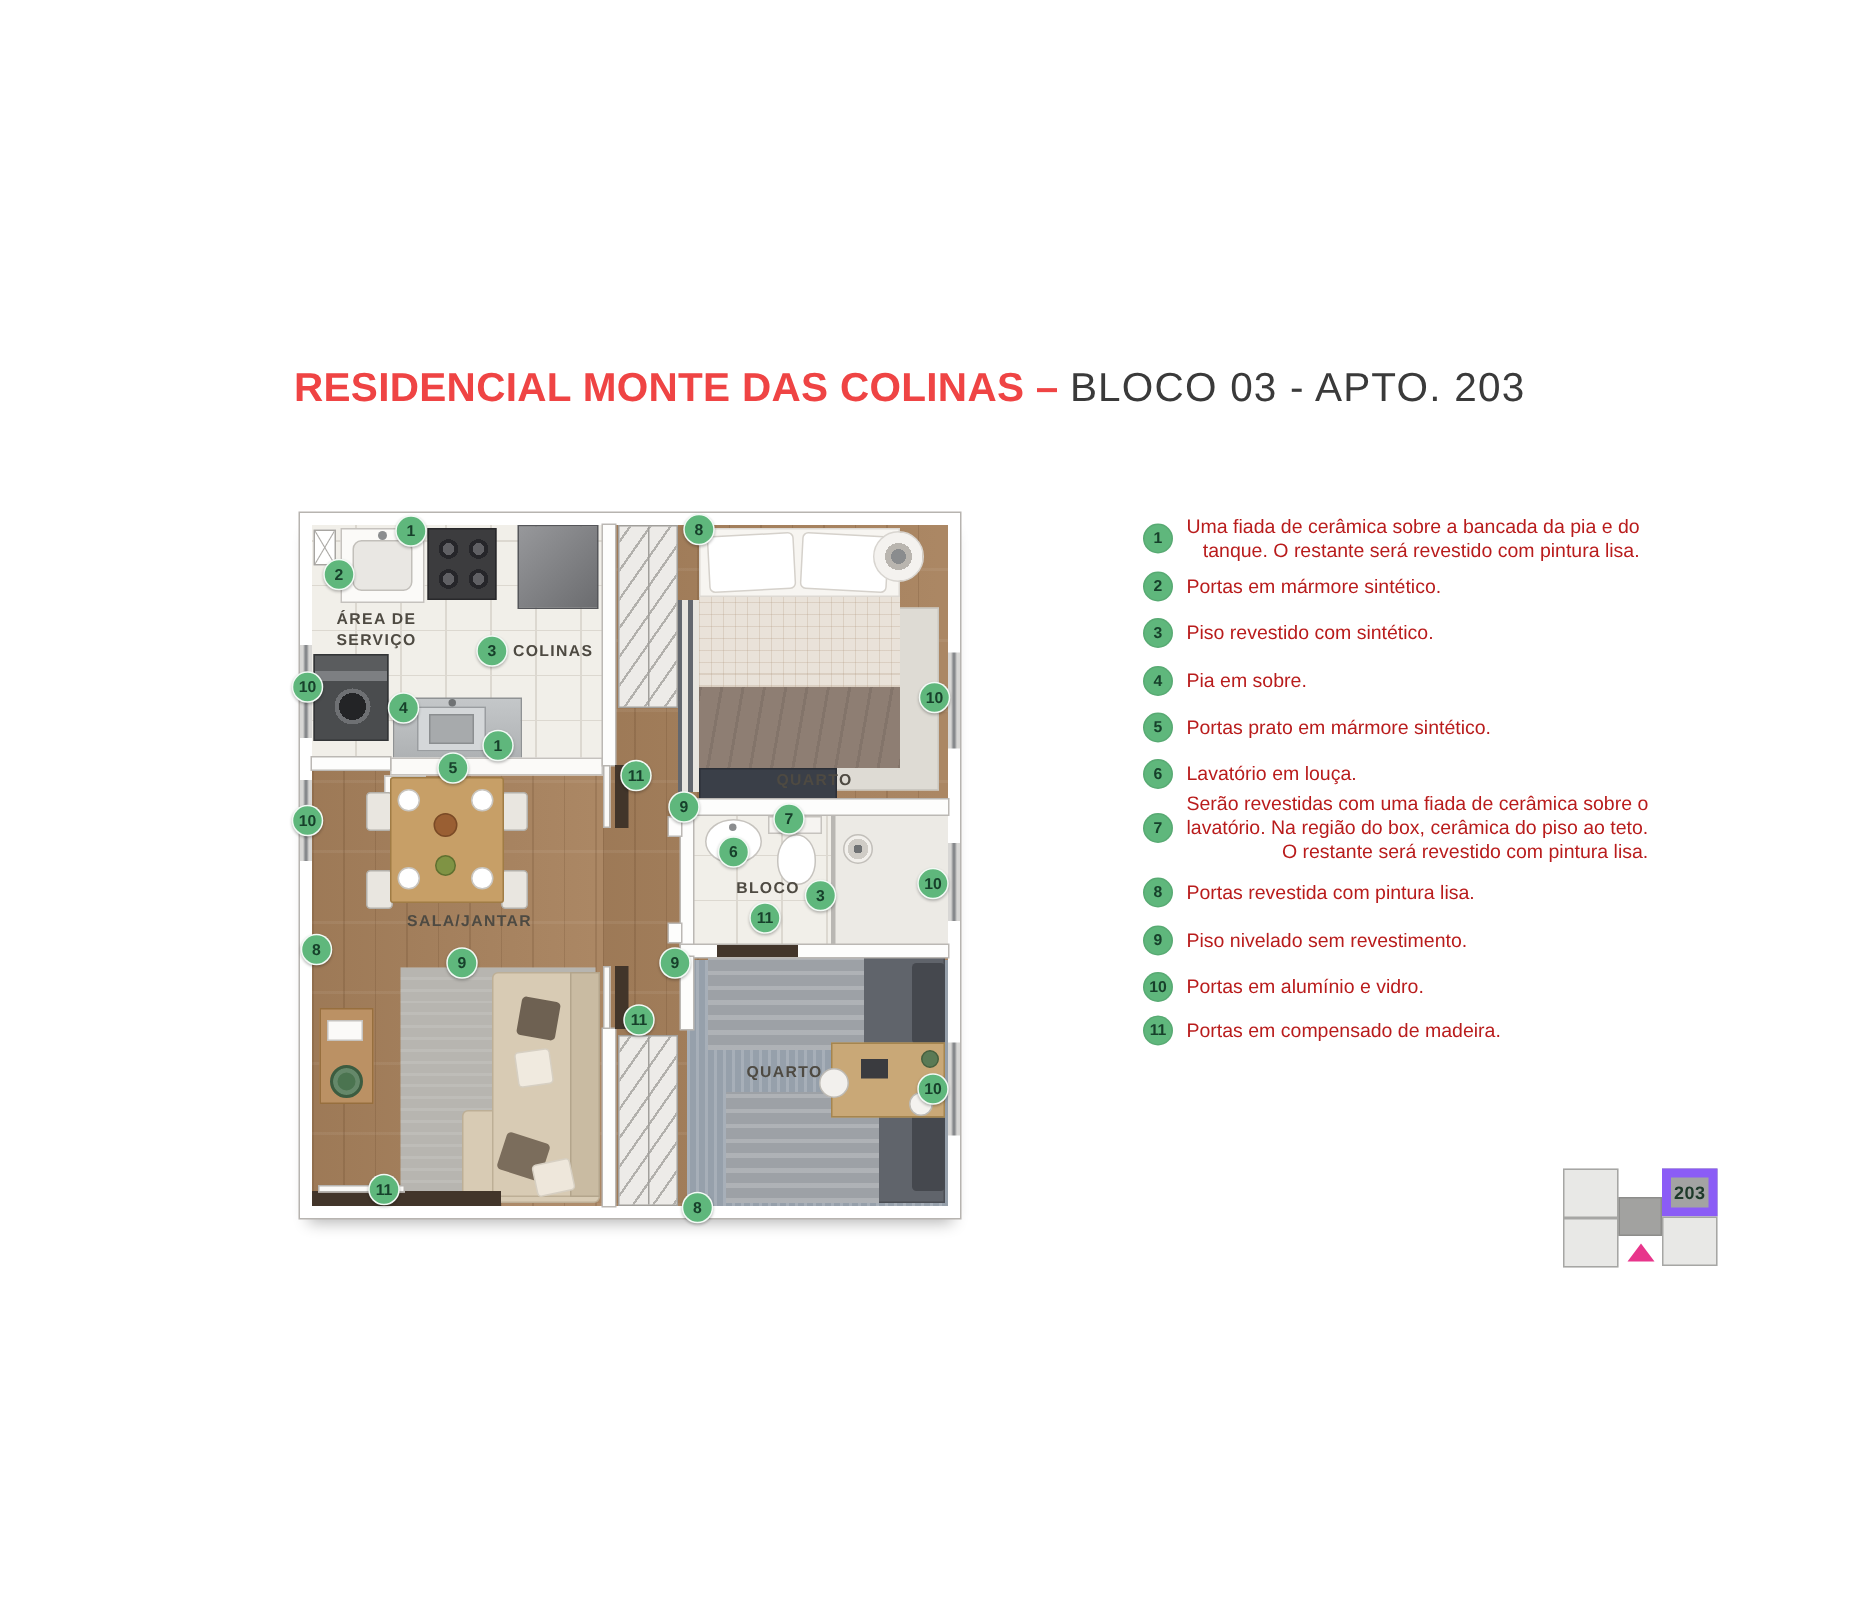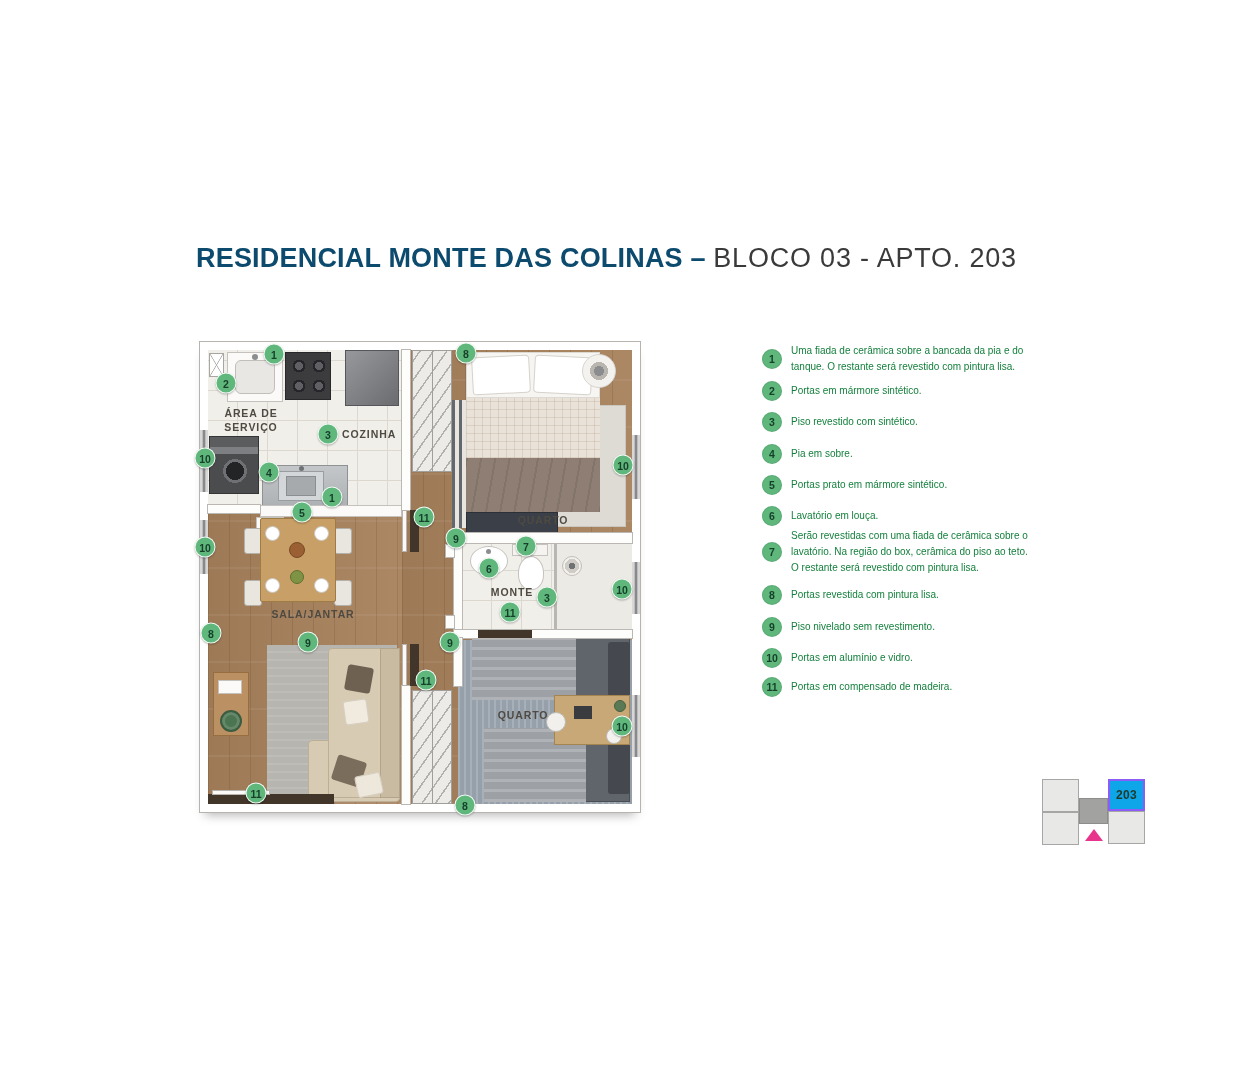--- a/index.html
+++ b/index.html
@@ -1,21 +1,21 @@
 <!DOCTYPE html>
 <html><head>
 <meta charset="utf-8">
 <style>
   html,body{margin:0;padding:0;background:#ffffff;width:1250px;height:1080px;overflow:hidden;
     font-family:"Liberation Sans","DejaVu Sans",sans-serif;}
   .page{position:relative;width:1250px;height:1080px;background:#fff;}
 
   
   .title{position:absolute;left:196px;top:243px;margin:0;font-size:27px;white-space:nowrap;}
-  .t-bold{font-weight:800;color:#0c4a6e;letter-spacing:.2px;}
+  .t-bold{font-weight:800;color:#ef4444;letter-spacing:.2px;}
   .t-light{font-weight:300;color:#3a3a3a;letter-spacing:.8px;}
 
   
   .plan{position:absolute;left:200px;top:342px;width:440px;height:470px;box-sizing:border-box;
     border:8px solid #ffffff;background:#a7815c;
     box-shadow:0 0 0 1px #b7b4b0, inset 0 0 0 1px #cfccc8, 0 8px 10px -5px rgba(0,0,0,.30);}
   .plan *{position:absolute;box-sizing:border-box;}
   .wood{background-color:#a7815c;
     background-image:repeating-linear-gradient(90deg,rgba(70,40,15,.14) 0 1px,transparent 1px 21px),
       repeating-linear-gradient(0deg,rgba(255,255,255,.06) 0 2px,transparent 2px 47px),
@@ -44,28 +44,28 @@
   
   .whitebox{background:#fbfaf8;border:1px solid #c5c2be;}
   .circ{border-radius:50%;}
 
   
   .legend{position:absolute;left:762px;top:0;width:345px;height:100%;}
   .legend-row{position:absolute;left:0;display:flex;align-items:center;gap:9px;}
   .lbadge{flex:0 0 auto;width:20px;height:20px;border-radius:50%;background:#5fb77c;color:#17402b;
     font-size:10.5px;font-weight:700;display:flex;align-items:center;justify-content:center;
     box-shadow:inset 0 0 0 1px rgba(0,0,0,.07);}
-  .ltext{font-size:10px;line-height:16px;color:#15803d;white-space:pre-line;}
+  .ltext{font-size:13px;line-height:16px;color:#b91c1c;white-space:pre-line;text-align:right;}
 
   
   .keyplan{position:absolute;left:1040px;top:775px;width:108px;height:74px;}
   .keyplan *{position:absolute;box-sizing:border-box;}
   .kp-sq{background:#e8e8e6;border:1px solid #a6a6a4;}
   .kp-mid{background:#a2a2a0;border:1px solid #8d8d8b;}
-  .kp-green{background:#0ea5e9;border:2px solid #8b5cf6;display:flex;align-items:center;justify-content:center;}
+  .kp-green{background:#a3a3a3;border:6px solid #8b5cf6;display:flex;align-items:center;justify-content:center;}
   .kp-green span{font-size:12px;font-weight:800;color:#1e3a2a;letter-spacing:.3px;}
   .kp-tri{width:0;height:0;border-left:9px solid transparent;border-right:9px solid transparent;
     border-bottom:12px solid #e8358b;}
 </style>
 </head>
 <body>
 
 <div class="page">
 
   <h1 class="title"><span class="t-bold">RESIDENCIAL MONTE DAS COLINAS –</span> <span class="t-light">BLOCO 03 - APTO. 203</span></h1>
@@ -170,24 +170,24 @@
     <div class="leaf" style="left:4px;top:440px;width:58px;height:5px;"></div>
 
     <div class="win" style="left:-8px;top:80px;width:8px;height:62px;"></div>
     <div class="win" style="left:-8px;top:170px;width:8px;height:54px;"></div>
     <div class="win" style="left:424px;top:85px;width:8px;height:64px;"></div>
     <div class="win" style="left:424px;top:212px;width:8px;height:52px;"></div>
     <div class="win" style="left:424px;top:345px;width:8px;height:62px;"></div>
 
     <div class="rlabel" style="left:8px;top:56px;width:70px;">ÁREA DE
 SERVIÇO</div>
-    <div class="rlabel" style="left:134px;top:77px;width:70px;text-align:left;">COZINHA</div>
+    <div class="rlabel" style="left:134px;top:77px;width:70px;text-align:left;">COLINAS</div>
     <div class="rlabel" style="left:55px;top:257px;width:100px;">SALA/JANTAR</div>
     <div class="rlabel" style="left:300px;top:163px;width:70px;">QUARTO</div>
-    <div class="rlabel" style="left:276px;top:235px;width:56px;">MONTE</div>
+    <div class="rlabel" style="left:276px;top:235px;width:56px;">BLOCO</div>
     <div class="rlabel" style="left:280px;top:358px;width:70px;">QUARTO</div>
   <div class="badge" style="left: 66px; top: 4px;">1</div>
       <div class="badge" style="left: 18px; top: 33px;">2</div>
       <div class="badge" style="left: 120px; top: 84px;">3</div>
       <div class="badge" style="left: -3px; top: 108px;">10</div>
       <div class="badge" style="left: 61px; top: 122px;">4</div>
       <div class="badge" style="left: 124px; top: 147px;">1</div>
       <div class="badge" style="left: 94px; top: 162px;">5</div>
       <div class="badge" style="left: -3px; top: 197px;">10</div>
       <div class="badge" style="left: 3px; top: 283px;">8</div>

